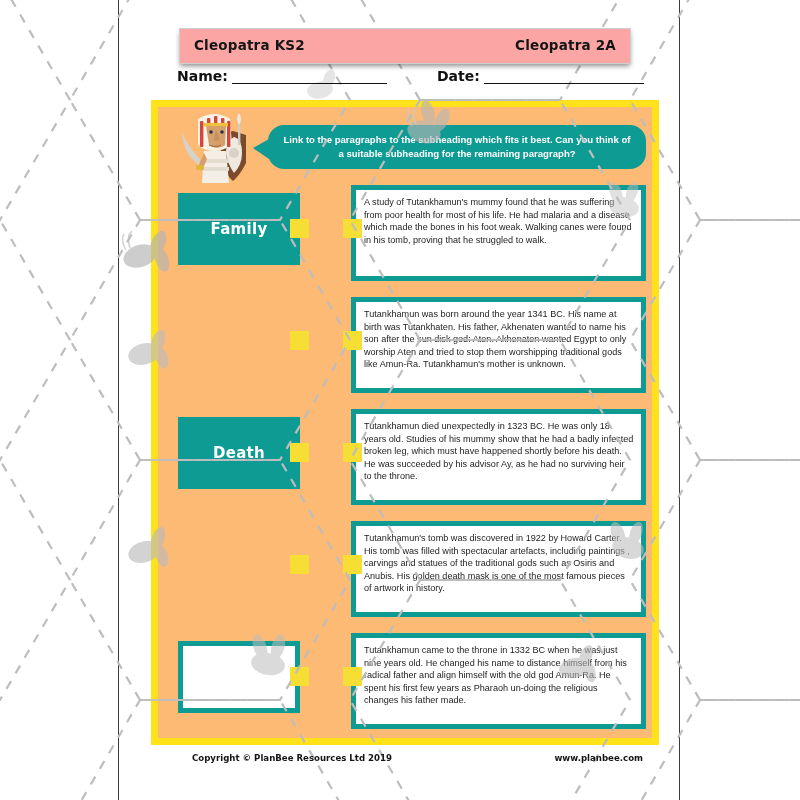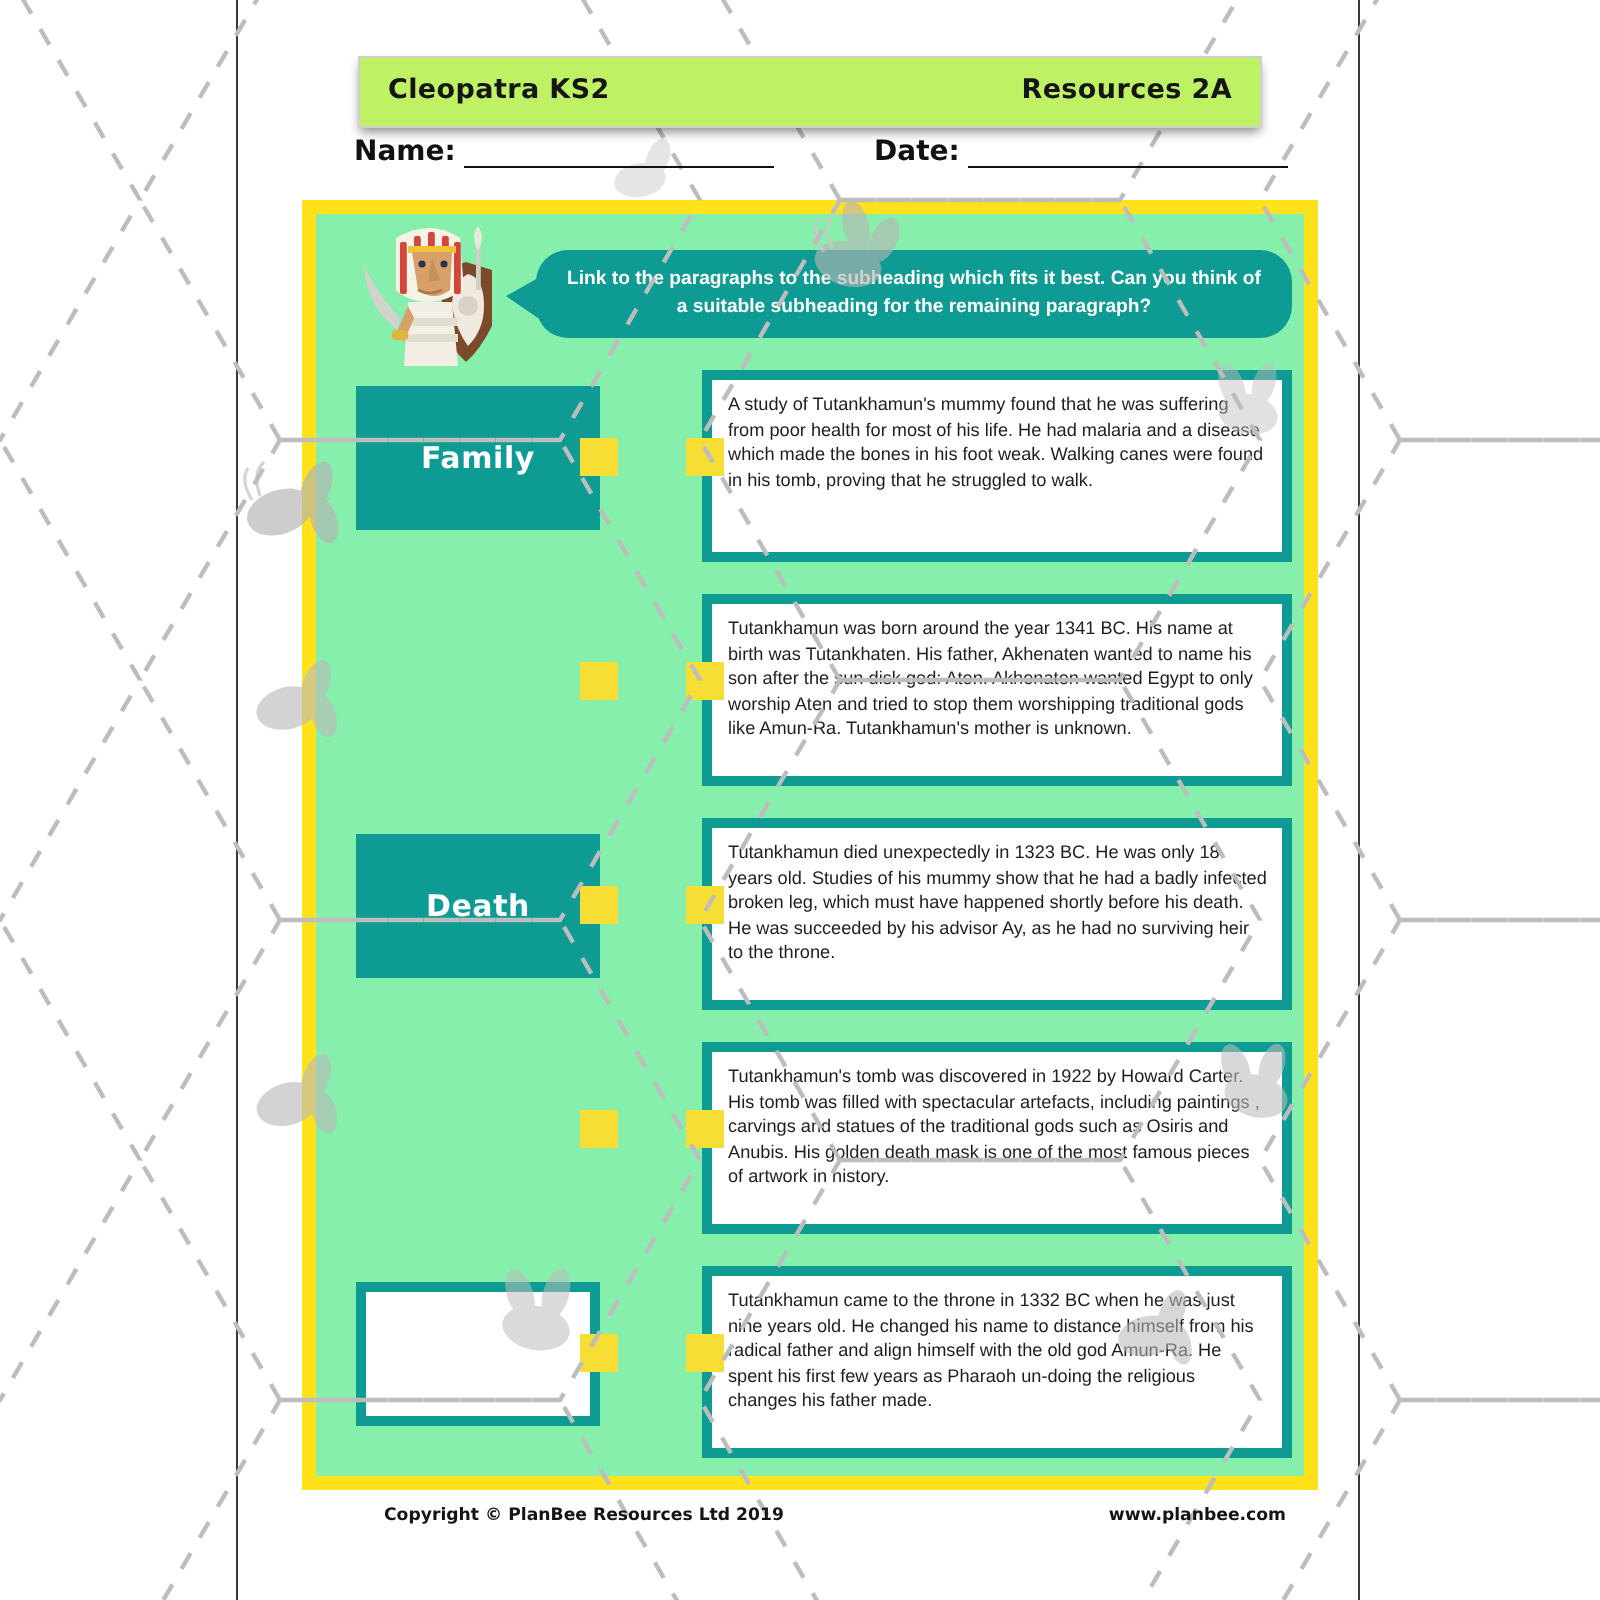--- a/index.html
+++ b/index.html
@@ -46,21 +46,21 @@
     opacity: .78;
   }
 
   
   #titlebar {
     position: absolute;
     left: 60px;
     top: 28px;
     width: 452px;
     height: 36px;
-    background: #bef264;
+    background: #fca5a5;
     border: 1px solid #cfcfcf;
     box-shadow: 0 3px 5px -1px rgba(0,0,0,.45);
     box-sizing: border-box;
     z-index: 50;
   }
   #titlebar .t-left,
   #titlebar .t-right {
     position: absolute;
     top: 8px;
     font-family: "DejaVu Sans", sans-serif;
@@ -93,21 +93,21 @@
   #name-row .rule { width: 155px; }
   #date-row .rule { width: 160px; }
 
   
   #panel {
     position: absolute;
     left: 32px;
     top: 100px;
     width: 508px;
     height: 645px;
-    background: #86efac;
+    background: #fdba74;
     border: 7px solid #ffe21a;
     box-sizing: border-box;
     z-index: 20;
   }
 
   
   #pharaoh {
     position: absolute;
     left: 18px;
     top: 4px;
@@ -229,21 +229,21 @@
   #foot-left  { left: 36px; }
   #foot-right { right: 36px; text-align: right; }
 </style>
 </head>
 <body>
 
 <div id="page">
 
   <div id="titlebar">
     <span class="t-left">Cleopatra KS2</span>
-    <span class="t-right">Resources 2A</span>
+    <span class="t-right">Cleopatra 2A</span>
   </div>
 
   <div class="fieldrow" id="date-row">
     <span class="lbl">Date:</span><span class="rule"></span>
   </div>
   <div class="fieldrow" id="name-row">
     <span class="lbl">Name:</span><span class="rule"></span>
   </div>
 
   <div id="panel">

